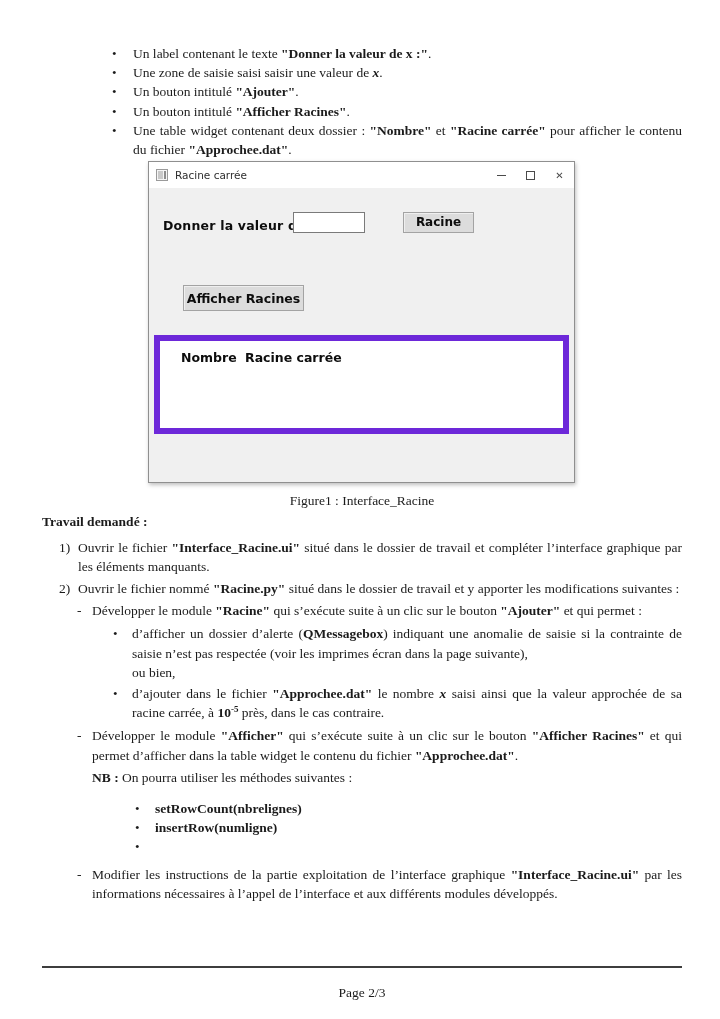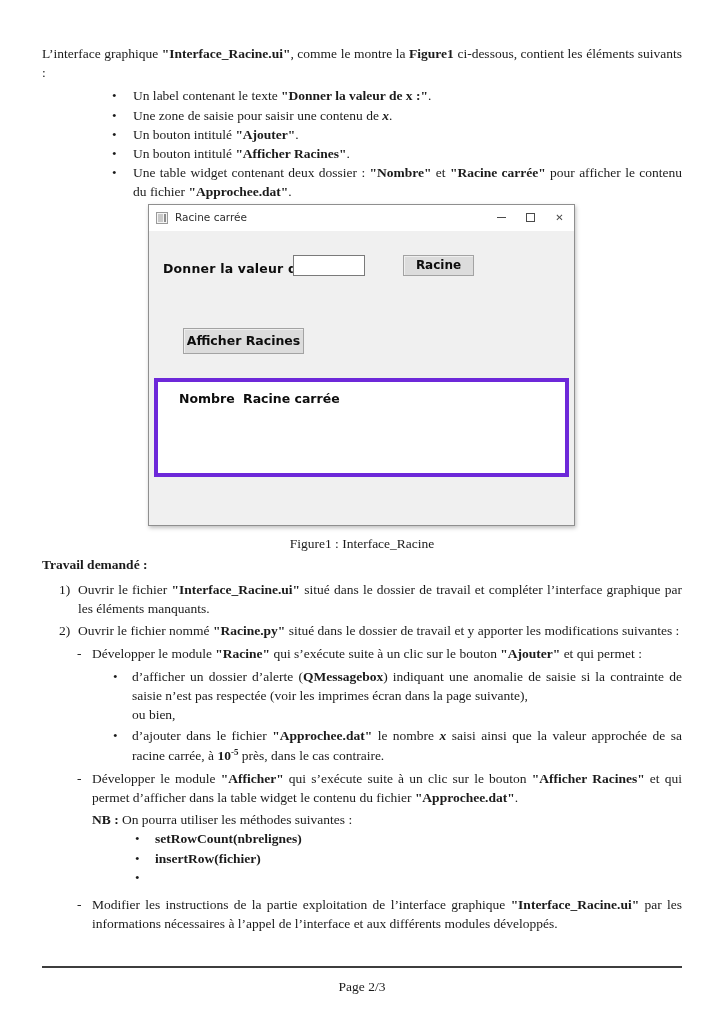--- a/index.html
+++ b/index.html
@@ -66,54 +66,53 @@
   .qt-btn {
     position:absolute; background:#dcdcdc; border:1px solid #a3a3a3;
     box-shadow:inset 1px 1px 0 #efefef;
     font-family:"DejaVu Sans", sans-serif; font-weight:bold; color:#0d0d0d;
     display:flex; align-items:center; justify-content:center; cursor:default;
   }
   .btn-ajouter { left:254px; top:24px; width:71px; height:21px; font-size:12px; }
   .btn-afficher { left:34px; top:97px; width:121px; height:26px; font-size:12.5px; }
   .qt-table {
     position:absolute; left:5px; top:147px; width:415px; height:99px;
-    background:#ffffff; border:4px solid #6d28d9;
+    background:#ffffff; border:6px solid #6d28d9;
   }
   .qt-table-header { display:flex; padding:7px 0 0 21px; }
   .qt-th { font-size:12.5px; font-weight:bold; color:#0d0d0d; }
   .qt-th.col1 { width:64px; }
 
   .fig-caption { text-align:center; font-weight:normal; margin-top:8px; margin-bottom:2px; }
 
   .work-head { font-weight:bold; margin-top:2px; margin-bottom:6px; }
   .dash1 { margin-top:2px; margin-bottom:4px; }
   .dash2 { margin-top:4px; margin-bottom:3px; }
   .dash3 { margin-top:8px; }
   .subblist .row.suba { margin-bottom:2px; }
-  .nbline { margin-bottom:0; }
+  .nbline { margin-bottom:12px; }
 
   .footer { position:absolute; left:42px; right:38px; top:966px; border-top:2px solid #3d3d3d; }
-  .footer .pg { text-align:center; padding-top:9px; font-size:13.5px; color:#1b1b1b; }
+  .footer .pg { text-align:center; padding-top:15px; font-size:13.5px; color:#1b1b1b; }
 </style>
 </head>
 <body>
 
 <div class="page">
   <div class="content">
 
-    <p class="p1 just"><span>L’interface graphique </span><span style="font-weight: bold;">"Interface_Racine.ui"</span><span>, comme le montre la </span><span style="font-weight: bold;">Figure1</span><span> ci-dessous, contient les éléments suivants :</span></p>
 
     <div class="blist">
       <div class="row">
         <span class="marker">•</span>
         <div class="txt"><span>Un label contenant le texte </span><span style="font-weight: bold;">"Donner la valeur de x :"</span><span>.</span></div>
       </div>
       <div class="row">
         <span class="marker">•</span>
-        <div class="txt"><span>Une zone de saisie pour saisir une contenu de </span><span style="font-weight: bold; font-style: italic;">x</span><span>.</span></div>
+        <div class="txt"><span>Une zone de saisie saisi saisir une valeur de </span><span style="font-weight: bold; font-style: italic;">x</span><span>.</span></div>
       </div>
       <div class="row">
         <span class="marker">•</span>
         <div class="txt"><span>Un bouton intitulé </span><span style="font-weight: bold;">"Ajouter"</span><span>.</span></div>
       </div>
       <div class="row">
         <span class="marker">•</span>
         <div class="txt"><span>Un bouton intitulé </span><span style="font-weight: bold;">"Afficher Racines"</span><span>.</span></div>
       </div>
       <div class="row">
@@ -189,21 +188,21 @@
 
     <div class="nbline"><span style="font-weight: bold;">NB :</span><span> On pourra utiliser les méthodes suivantes :</span></div>
 
     <div class="methods">
       <div class="row">
         <span class="marker">•</span>
         <div class="txt"><span style="font-weight: bold;">setRowCount(nbrelignes)</span></div>
       </div>
       <div class="row">
         <span class="marker">•</span>
-        <div class="txt"><span style="font-weight: bold;">insertRow(fichier)</span></div>
+        <div class="txt"><span style="font-weight: bold;">insertRow(numligne)</span></div>
       </div>
       <div class="row">
         <span class="marker">•</span>
       </div>
     </div>
 
     <div class="row dashrow dash3">
       <span class="marker">-</span>
       <div class="txt"><span>Modifier les instructions de la partie exploitation de l’interface graphique </span><span style="font-weight: bold;">"Interface_Racine.ui"</span><span> par les informations nécessaires à l’appel de l’interface et aux différents modules développés.</span></div>
     </div>

